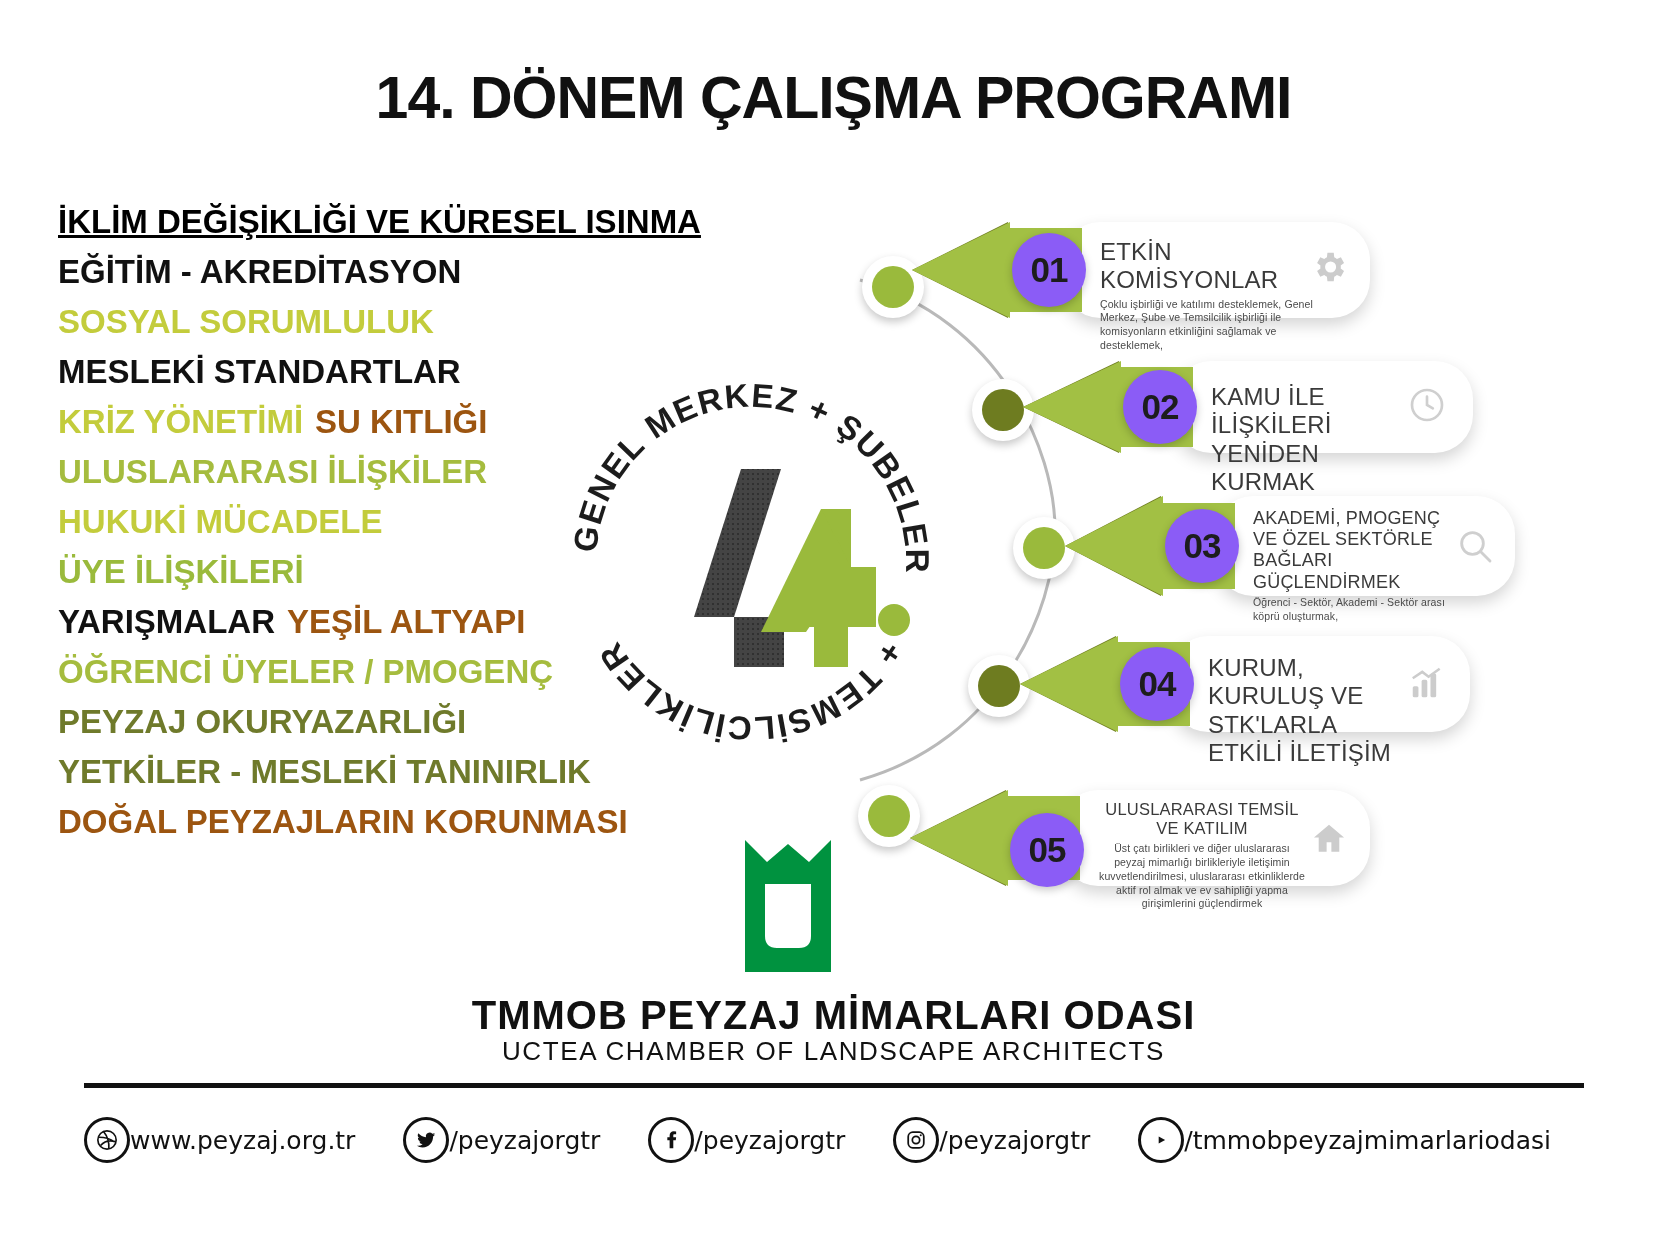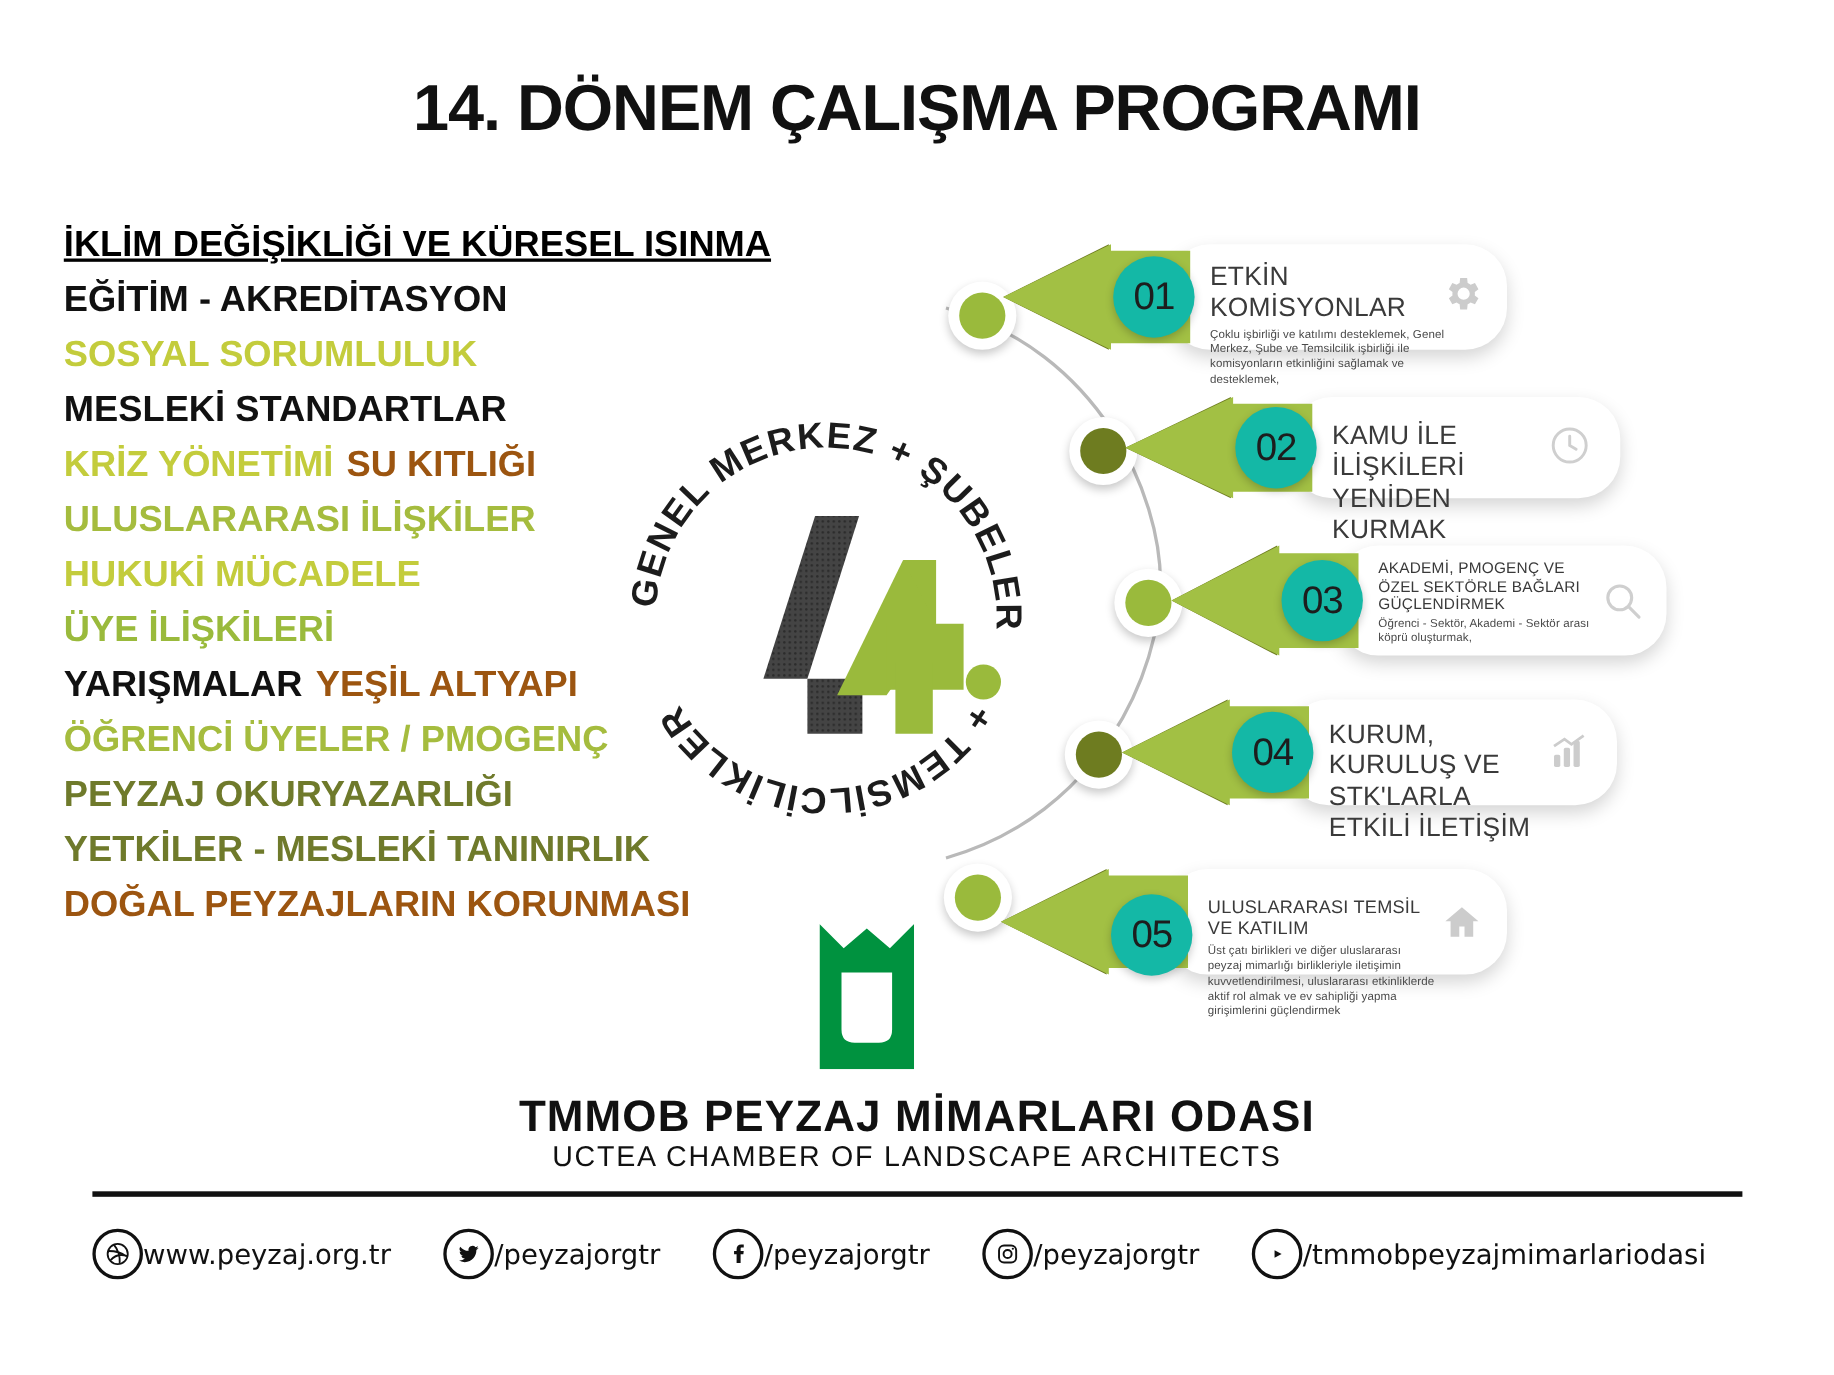--- a/index.html
+++ b/index.html
@@ -28,26 +28,26 @@
   
   .dot-wrap{position:absolute;width:62px;height:62px;border-radius:50%;
     background:#fff;box-shadow:0 4px 9px rgba(0,0,0,.22);}
   .dot{position:absolute;left:10px;top:10px;width:42px;height:42px;border-radius:50%;}
 
   
   .card{position:absolute;background:#fff;border-radius:38px;
         box-shadow:0 7px 16px rgba(0,0,0,.17);}
   .arrow{position:absolute;top:0;height:100%;}
   .arrow svg{display:block;overflow:visible;}
-  .badge{position:absolute;width:74px;height:74px;border-radius:50%;background:#14b8a6;
+  .badge{position:absolute;width:74px;height:74px;border-radius:50%;background:#8b5cf6;
         box-shadow:0 3px 8px rgba(0,0,0,.22);display:flex;align-items:center;justify-content:center;
-        font-size:35px;font-weight:normal;color:#1d1d1d;letter-spacing:-1px;}
+        font-size:35px;font-weight:bold;color:#1d1d1d;letter-spacing:-1px;}
   .card-body{position:absolute;}
   .card-title{font-size:24px;color:#3a3a3a;line-height:1.18;letter-spacing:.2px;}
-  .card-title.sm{font-size:14px;}
+  .card-title.sm{font-size:18px;}
   .card-desc{font-size:10.5px;color:#4a4a4a;line-height:1.32;margin-top:3px;letter-spacing:.1px;}
   .card-icon{position:absolute;color:#c9c9c9;}
 
   
   #org-mark{position:absolute;left:745px;top:840px;width:86px;height:132px;}
   #org-name{position:absolute;left:0;top:993px;width:100%;text-align:center;
     font-size:40px;font-weight:bold;color:#111;letter-spacing:1px;}
   #org-sub{position:absolute;left:0;top:1036px;width:100%;text-align:center;
     font-size:26px;color:#111;letter-spacing:1.6px;font-family:Liberation Sans, sans-serif;}
 
@@ -210,21 +210,21 @@
 </div>
 
 <div class="card" style="left:1060px;top:790px;width:310px;height:96px;">
   <div class="arrow" style="left:-150px;width:170px;">
     <svg width="170" height="96" viewBox="0 0 170 96">
       <polygon points="96,0 96,96 0,48" fill="#6e7c20"></polygon>
       <polygon points="170,6 170,90 98,90 98,96 0,48 98,0 98,6" fill="#a2c044"></polygon>
     </svg>
   </div>
   <div class="badge" style="left:-50px;top:23px;">05</div>
-  <div class="card-body" style="left:38px;top:26px;width:208px;">
+  <div class="card-body" style="left:38px;top:10px;width:208px;text-align:center;">
     <div class="card-title" style="font-size:16.5px;">ULUSLARARASI TEMSİL VE KATILIM</div>
     <div class="card-desc">Üst çatı birlikleri ve diğer uluslararası peyzaj mimarlığı birlikleriyle iletişimin kuvvetlendirilmesi, uluslararası etkinliklerde aktif rol almak ve ev sahipliği yapma girişimlerini güçlendirmek</div>
   </div>
   <div class="card-icon" style="right:22px;top:30px;">
     <svg width="38" height="38" viewBox="0 0 24 24" fill="#cccccc">
       <path d="M12 3L2.5 11h3v9h5v-6h3v6h5v-9h3z"></path>
     </svg>
   </div>
 </div>
 

